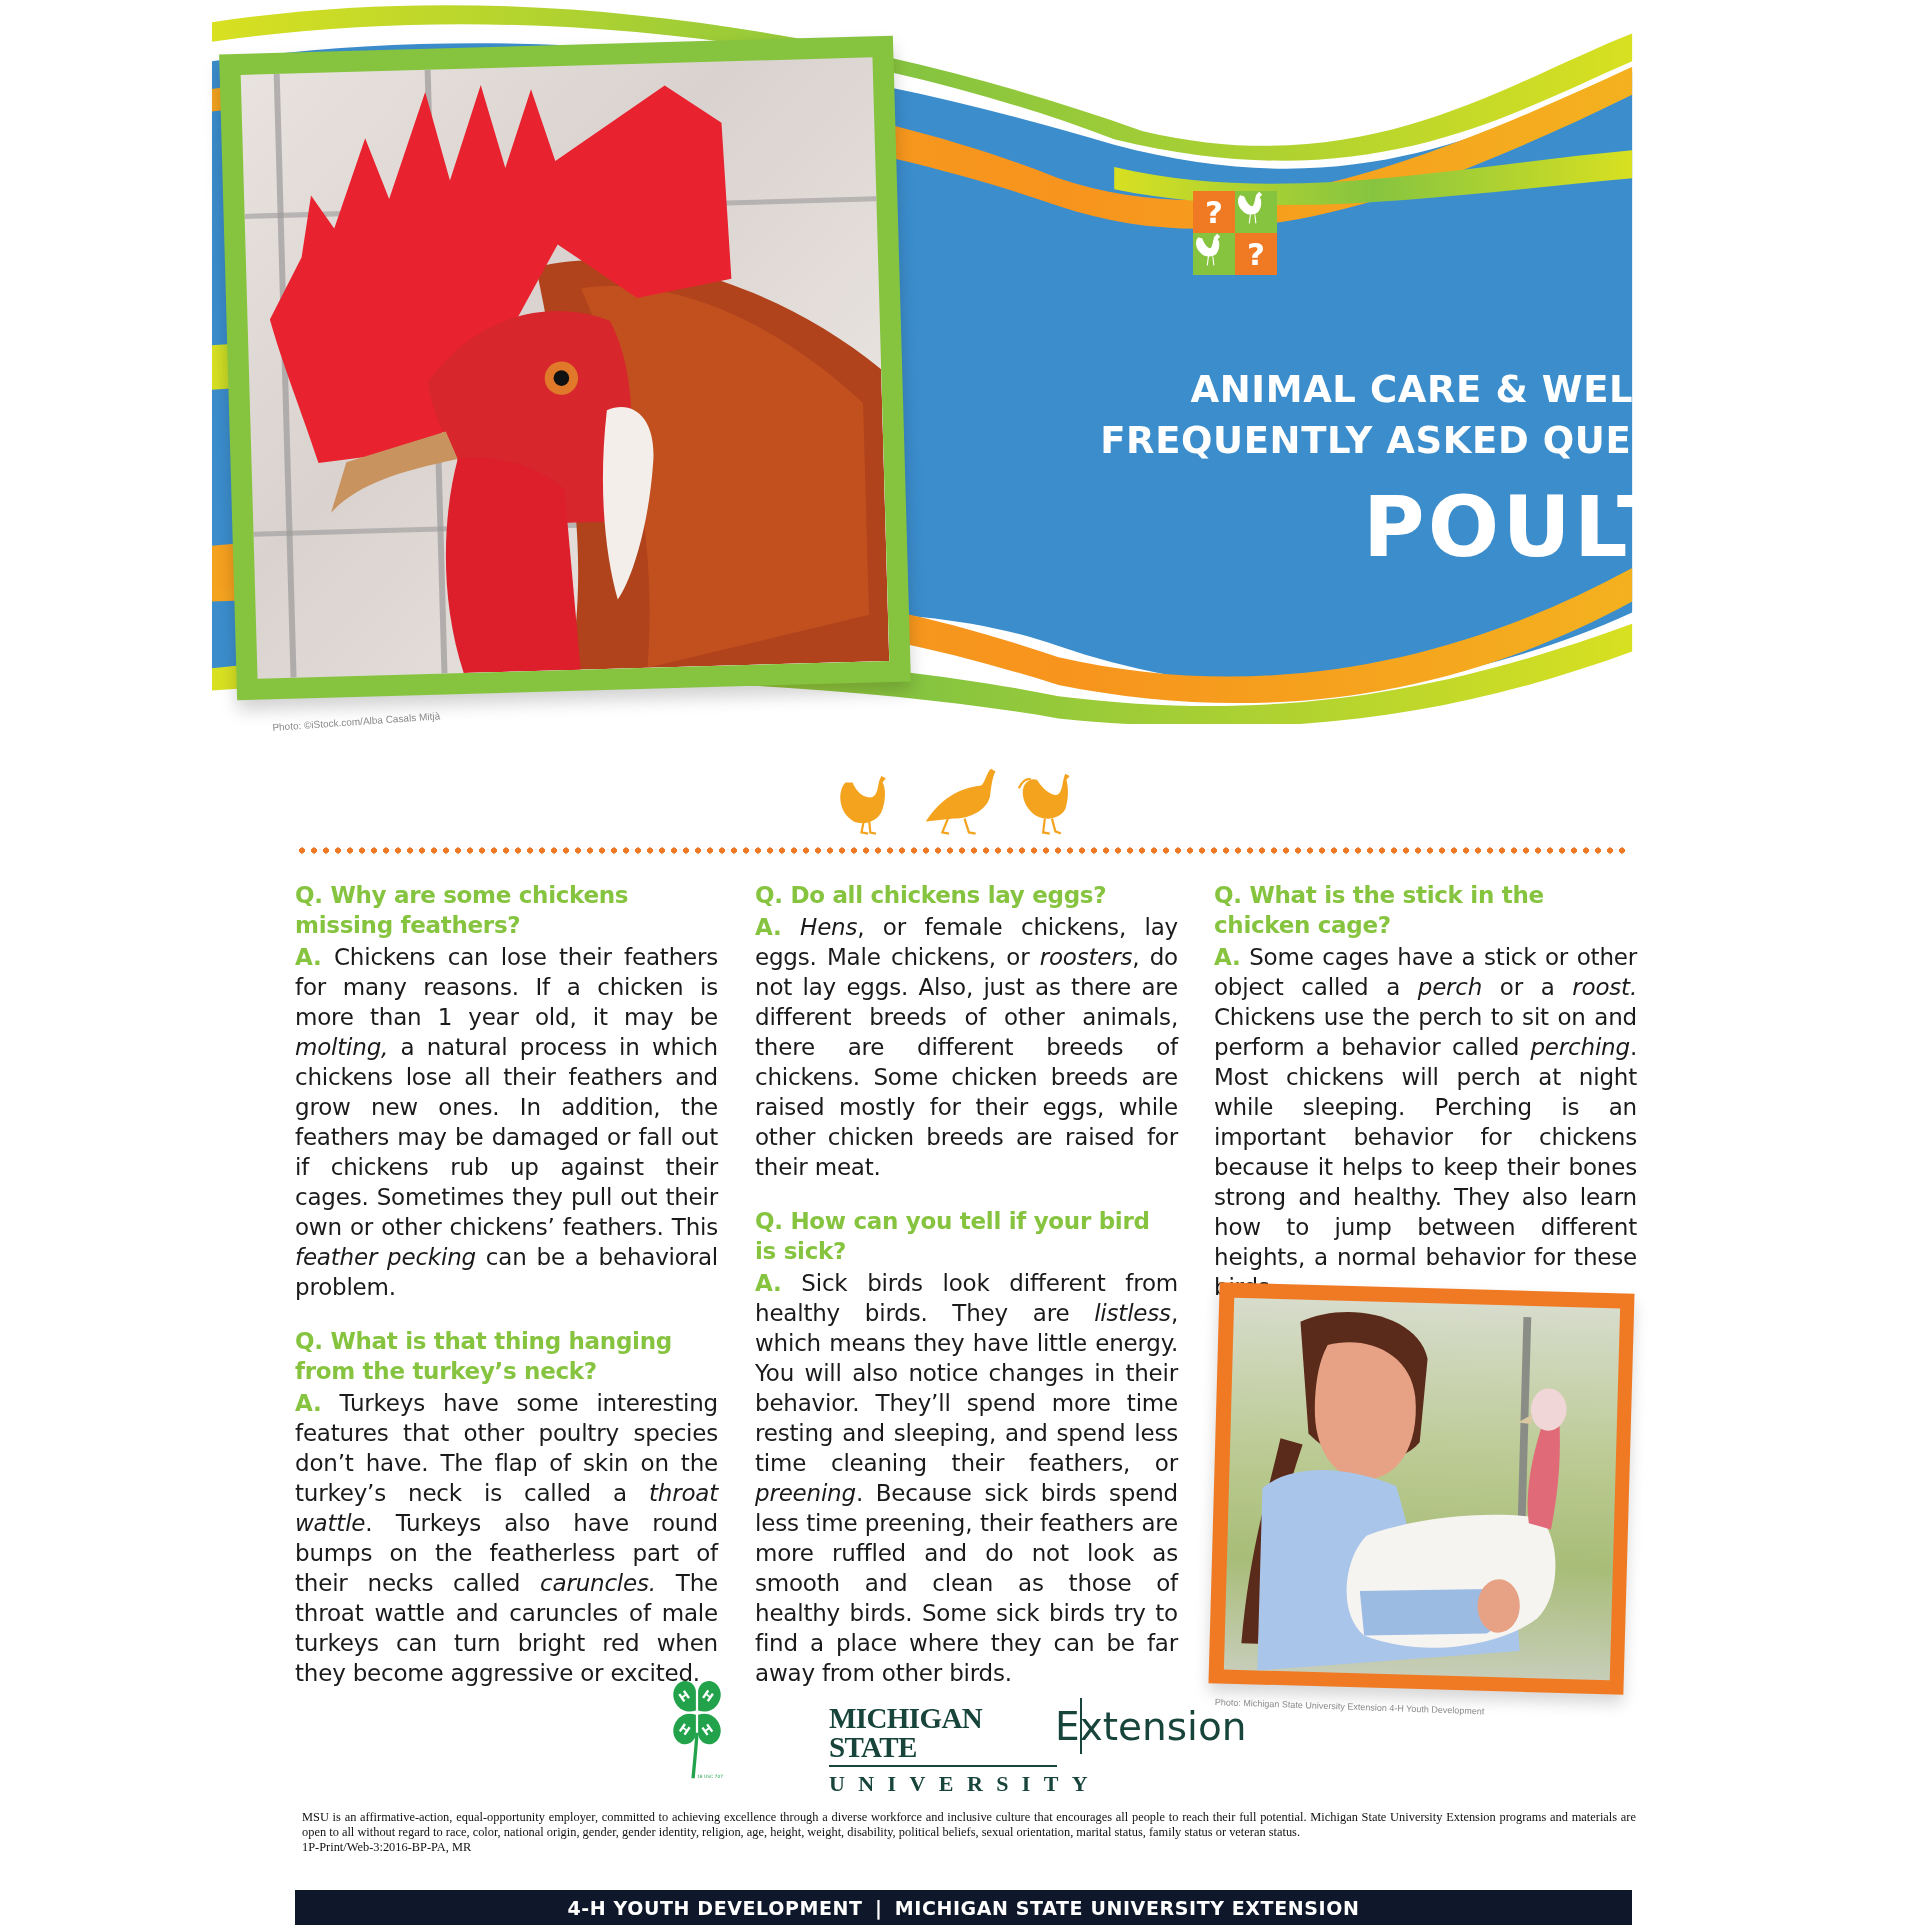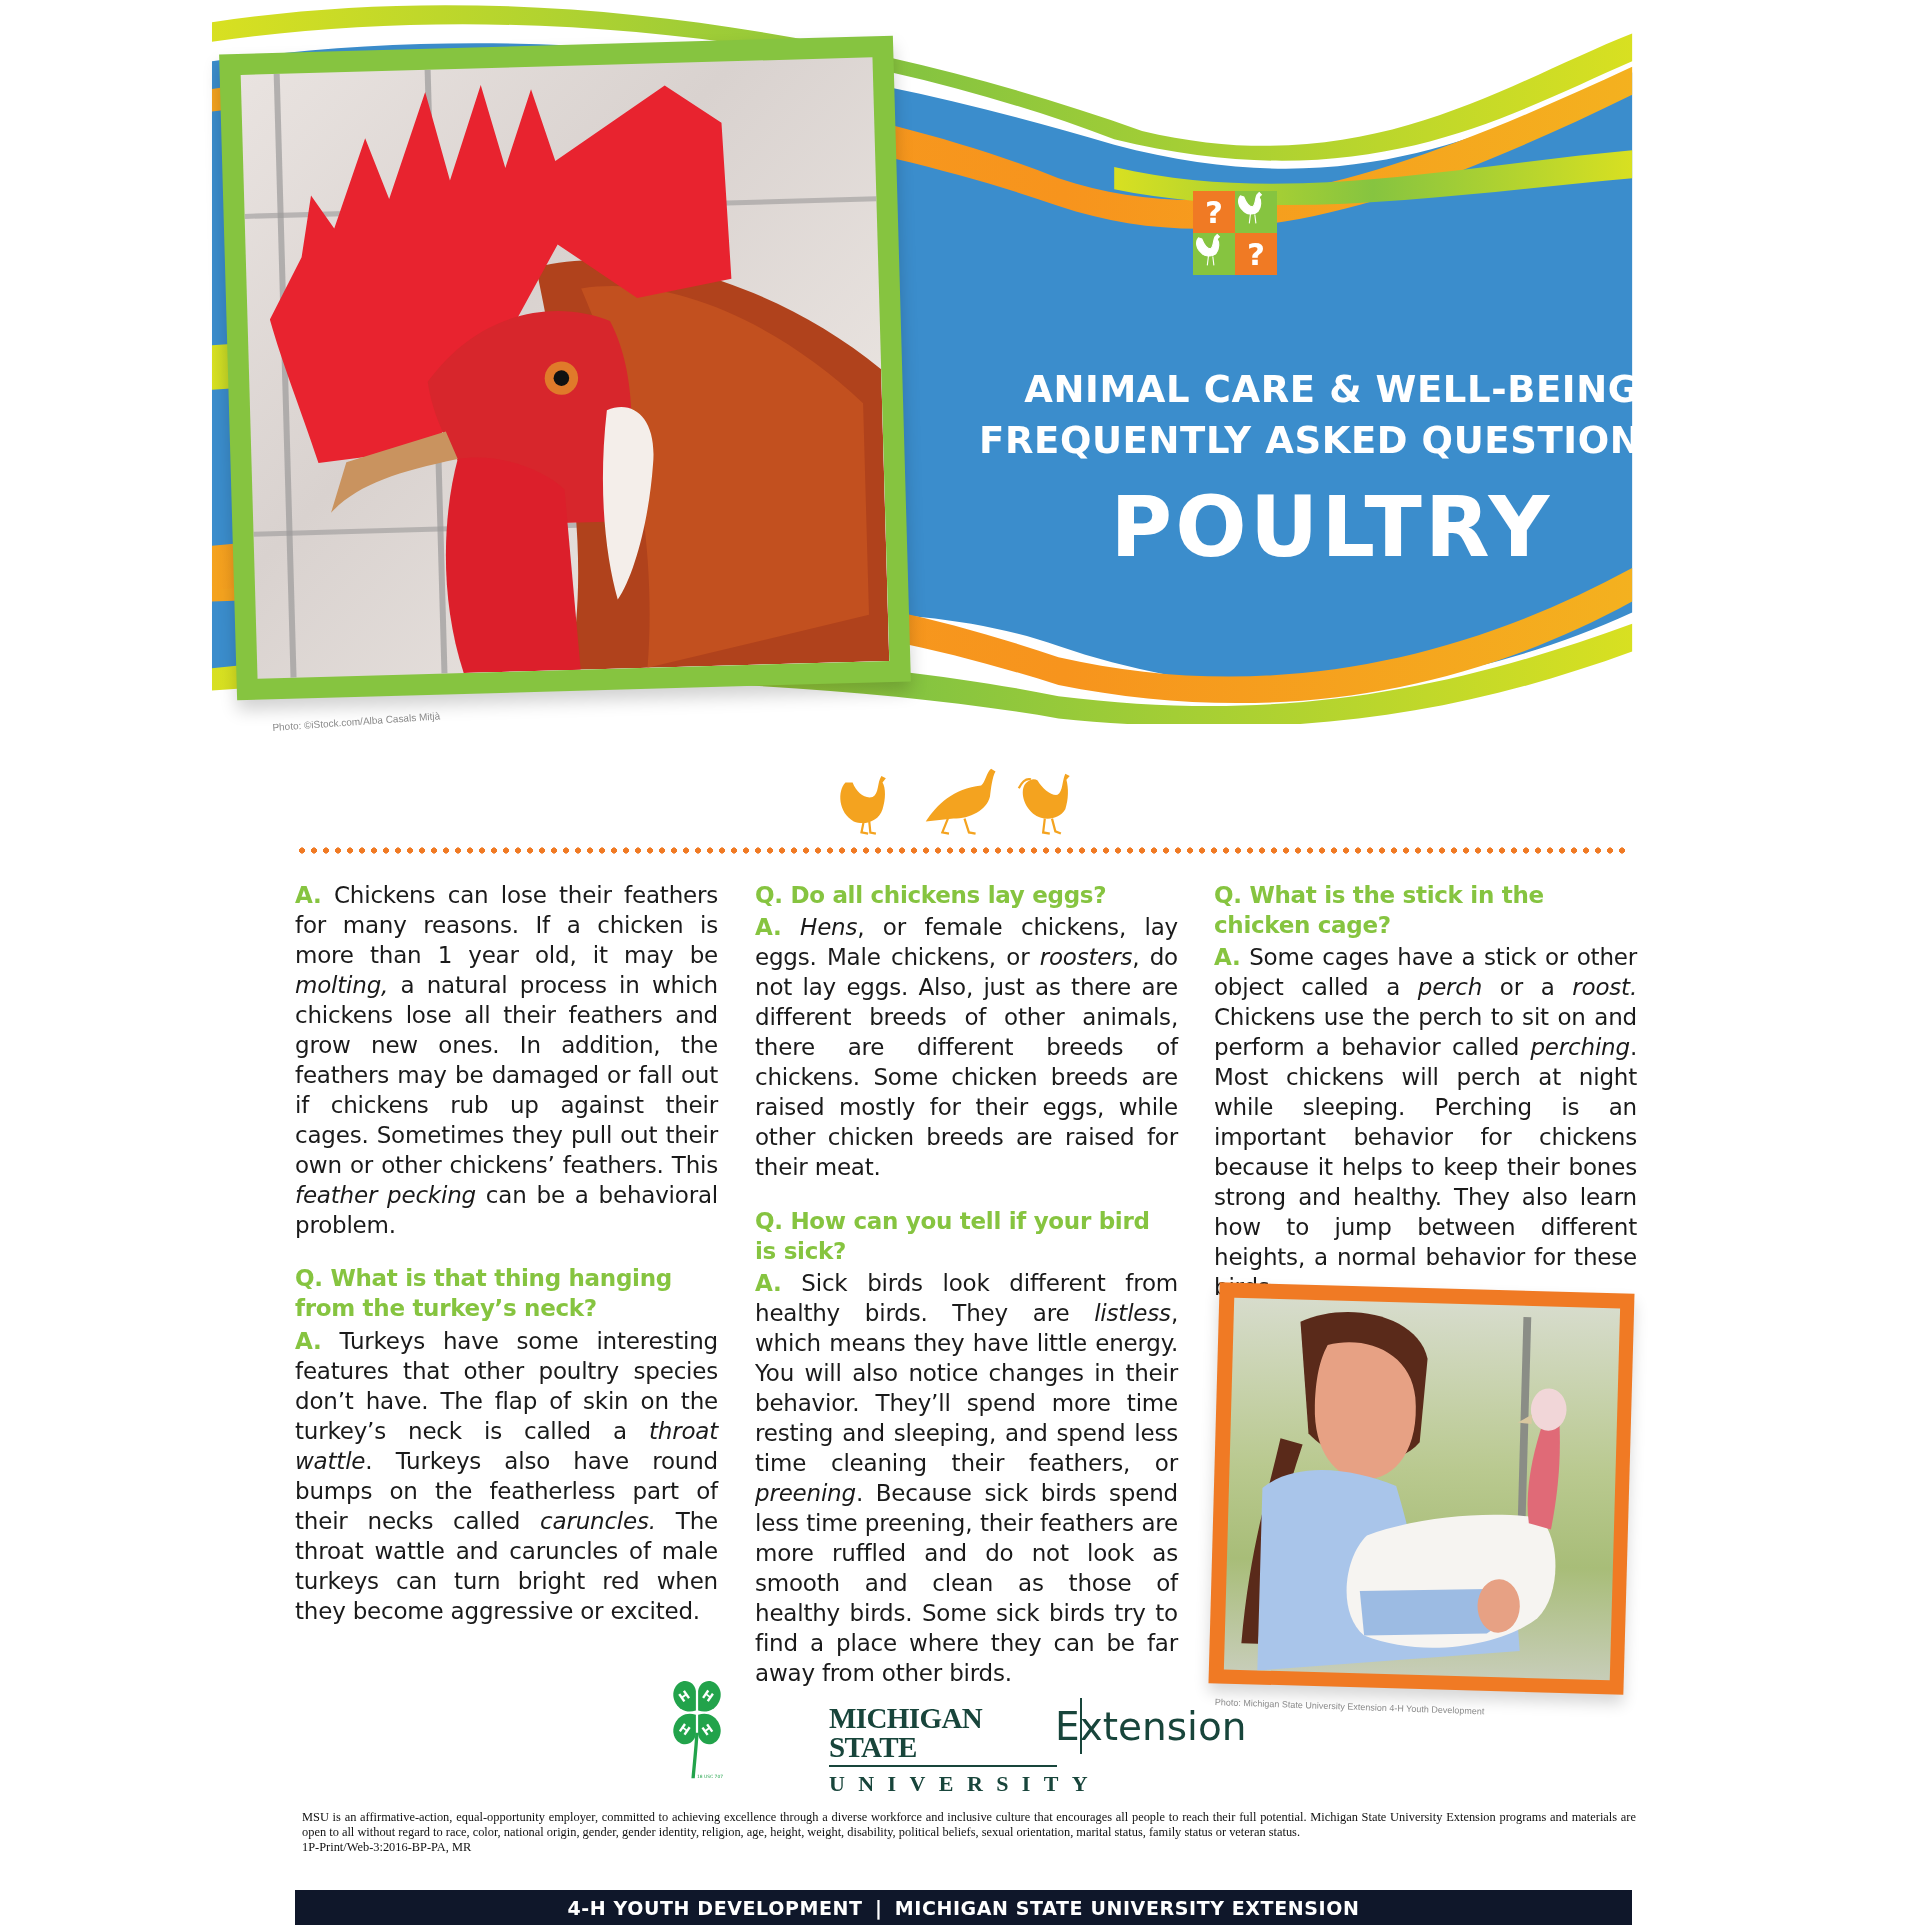--- a/index.html
+++ b/index.html
@@ -26,21 +26,21 @@
   .photo-credit {
     font-family:"Liberation Sans", sans-serif; color:#8a8a8a; font-size:10px;
     transform:rotate(-4deg); transform-origin:left top; white-space:nowrap;
   }
 
   
   .logo-tile { left:1193px; top:191px; width:84px; height:84px; }
   .logo-tile .q { position:absolute; width:42px; height:42px; display:flex; align-items:center; justify-content:center; color:#fff; font-weight:bold; font-family:"DejaVu Sans", sans-serif; font-size:31px; }
 
   .banner-title {
-    left:858px; width:947px; text-align:center; color:#ffffff; font-weight:bold;
+    left:858px; width:947px; text-align:right; color:#ffffff; font-weight:bold;
     font-family:"DejaVu Sans", sans-serif; letter-spacing:0.6px;
   }
   #title1 { top:368px; font-size:37px; }
   #title2 { top:419px; font-size:37px; }
   #title3 { top:478px; font-size:84px; letter-spacing:3.3px; }
 
   
   .birds-row { left:825px; top:766px; width:279px; height:72px; }
   .dots { left:296px; top:847px; width:1334px; height:6.7px;
     background-image: radial-gradient(circle, #f07a24 2.8px, transparent 3.1px);
@@ -175,20 +175,21 @@
       <path d="M22,30 C10,40 14,70 34,86 C52,100 80,98 92,78 C98,60 98,40 94,25 L100,18 L92,14 C86,26 88,46 78,52 C66,54 50,40 42,26 C36,22 28,24 22,30 Z"></path>
       <path d="M8,40 C14,28 22,22 30,24" stroke="#f4a31f" stroke-width="4" fill="none"></path>
       <path d="M55,95 L52,120 L64,122 M68,95 L74,118 L84,122" stroke="#f4a31f" stroke-width="4" fill="none"></path>
     </g>
   </svg>
 </div>
 <div class="abs dots"></div>
 
 <div class="col" id="col1">
   <div>
+    <div class="q-title">Q. Why are some chickens missing feathers?</div>
     <p class="answer"><span class="a-label">A.</span><span> Chickens can lose their feathers for many reasons. If a chicken is more than 1 year old, it may be </span><em>molting,</em><span> a natural process in which chickens lose all their feathers and grow new ones. In addition, the feathers may be damaged or fall out if chickens rub up against their cages. Sometimes they pull out their own or other chickens’ feathers. This </span><em>feather pecking</em><span> can be a behavioral problem.</span></p>
   </div>
   <div>
     <div class="q-title">Q. What is that thing hanging from the turkey’s neck?</div>
     <p class="answer"><span class="a-label">A.</span><span> Turkeys have some interesting features that other poultry species don’t have. The flap of skin on the turkey’s neck is called a </span><em>throat wattle</em><span>. Turkeys also have round bumps on the featherless part of their necks called </span><em>caruncles.</em><span> The throat wattle and caruncles of male turkeys can turn bright red when they become aggressive or excited.</span></p>
   </div>
 </div>
 
 <div class="col" id="col2">
   <div>

